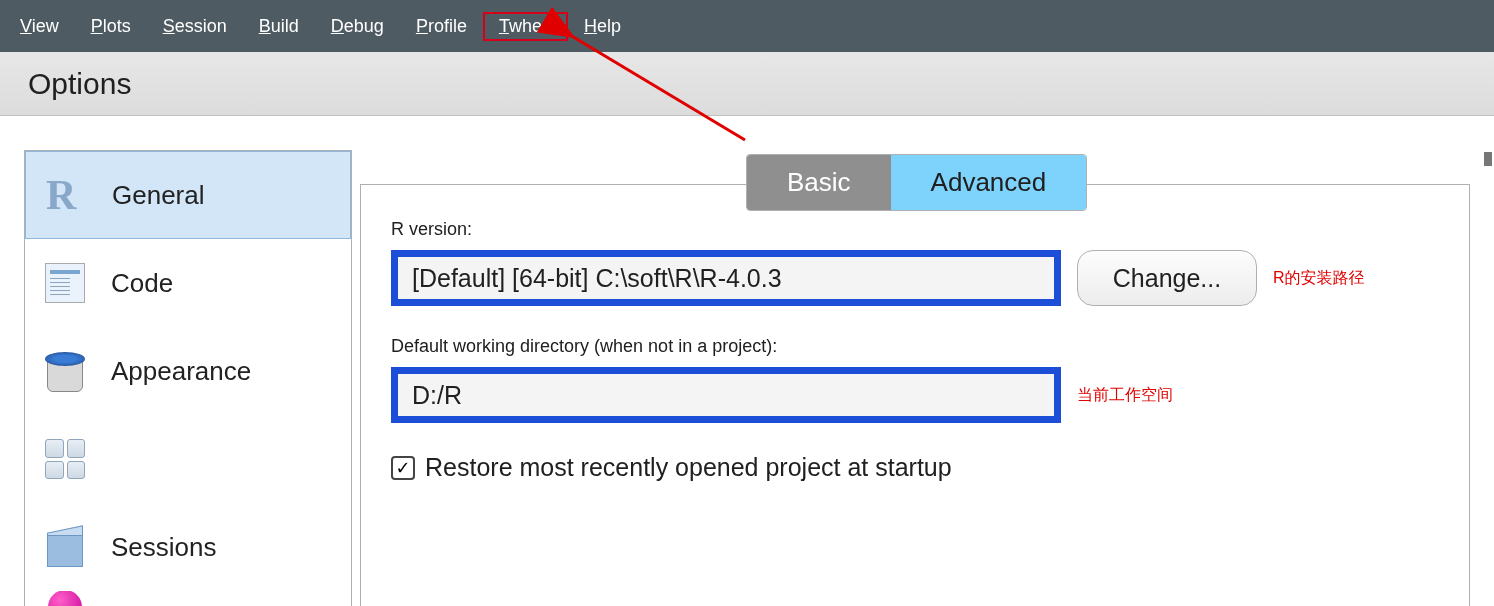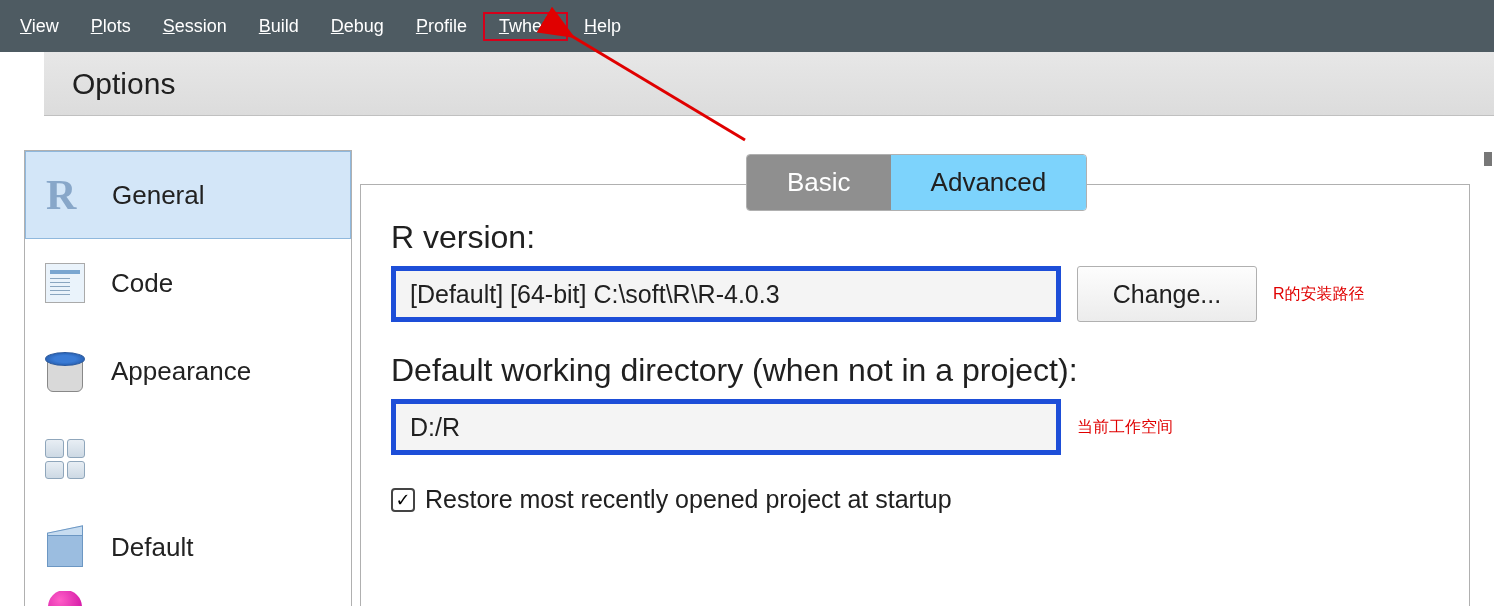--- a/index.html
+++ b/index.html
@@ -35,21 +35,20 @@
 
 .options-title {
   height: 64px;
   background: linear-gradient(#e7e7e7, #dcdcdc);
   border-bottom: 1px solid #c0c0c0;
   display: flex;
   align-items: center;
   padding-left: 28px;
   font-size: 30px;
   color: #202020;
-  margin-left: 44px;
 }
 
 
 .body-row {
   display: flex;
   height: calc(606px - 34px - 64px);
   position: relative;
 }
 
 
@@ -176,47 +175,47 @@
   color: #fff;
 }
 
 .section-heading {
   font-size: 28px;
   font-weight: bold;
   color: #111;
   margin-bottom: 26px;
 }
 .form-label {
-  font-size: 32px;
+  font-size: 18px;
   color: #202020;
   margin-bottom: 10px;
 }
 .form-row {
   display: flex;
   align-items: center;
   gap: 16px;
   margin-bottom: 30px;
 }
 .text-field {
   width: 670px;
   height: 56px;
-  border: 5px solid #1d4ed8;
+  border: 7px solid #1d4ed8;
   background: #f4f4f4;
   color: #202020;
   font-size: 25px;
   padding: 0 14px;
   display: flex;
   align-items: center;
 }
 .btn {
   width: 180px;
   height: 56px;
   border: 1px solid #b0b0b0;
   background: linear-gradient(#fdfdfd,#ececec);
-  border-radius: 3px;
+  border-radius: 16px;
   font-size: 25px;
   color: #202020;
   cursor: pointer;
 }
 .annotation {
   color: #e00000;
   font-size: 16px;
   white-space: nowrap;
 }
 .checkbox-row {
@@ -302,21 +301,21 @@
           </div>
       </div>
     </div>
     <div class="sidebar-item">
       <div class="sidebar-icon">
         <div class="icon-packages">
             <div class="top"></div>
             <div class="box"></div>
           </div>
       </div>
-      <span>Default</span>
+      <span>Sessions</span>
     </div>
     <div class="sidebar-item" style="height:40px;padding-top:0;align-items:flex-start;">
       <div class="sidebar-icon" style="height:20px;overflow:hidden;">
         <div class="icon-pink-dot"></div>
       </div>
     </div>
   </div>
 
   <div class="content-wrap">
 

